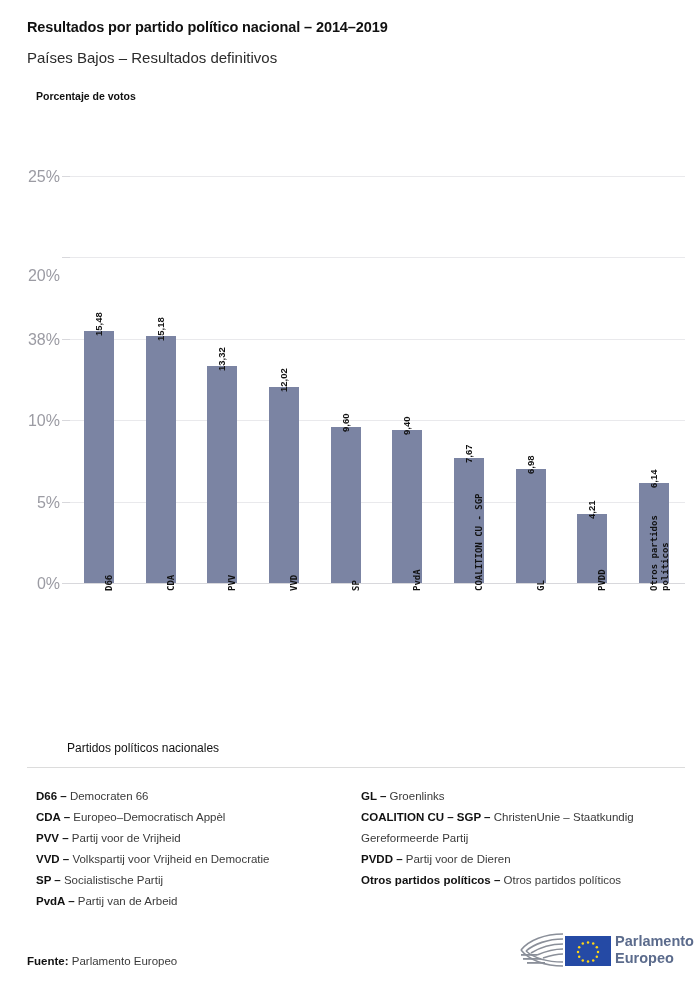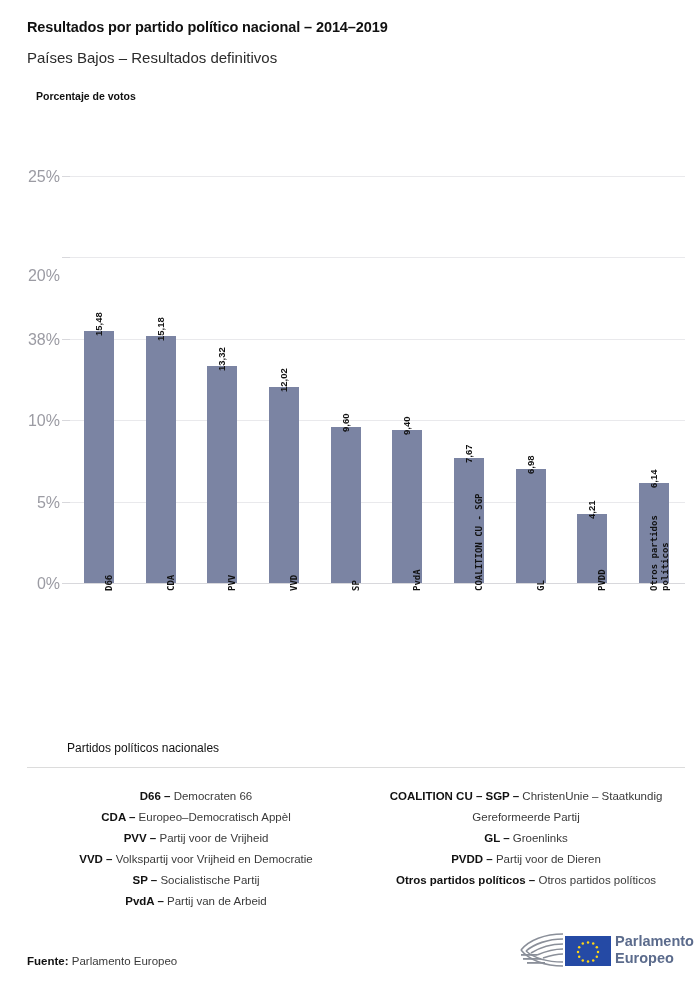--- a/index.html
+++ b/index.html
@@ -131,21 +131,20 @@
     top: 767px;
     width: 658px;
     height: 1px;
     background: #dcdcdc;
   }
   .legend-col {
     position: absolute;
     font-size: 11.5px;
     line-height: 21px;
     color: #3a3a3a;
-    text-align: center;
   }
   .legend-col.left  { left: 36px;  top: 786px; width: 320px; }
   .legend-col.right { left: 361px; top: 786px; width: 330px; }
   .legend-item { margin-bottom: 0px; }
   .legend-abbr { font-weight: bold; color: #111111; }
   .legend-name { color: #3a3a3a; }
 
   
   .source {
     position: absolute;
@@ -260,22 +259,22 @@
   <div class="legend-rule"></div>
   <div class="legend-col left" id="legend-left">
       <div class="legend-item"><span class="legend-abbr">D66 – </span><span class="legend-name">Democraten 66</span></div>
       <div class="legend-item"><span class="legend-abbr">CDA – </span><span class="legend-name">Europeo–Democratisch Appèl</span></div>
       <div class="legend-item"><span class="legend-abbr">PVV – </span><span class="legend-name">Partij voor de Vrijheid</span></div>
       <div class="legend-item"><span class="legend-abbr">VVD – </span><span class="legend-name">Volkspartij voor Vrijheid en Democratie</span></div>
       <div class="legend-item"><span class="legend-abbr">SP – </span><span class="legend-name">Socialistische Partij</span></div>
       <div class="legend-item"><span class="legend-abbr">PvdA – </span><span class="legend-name">Partij van de Arbeid</span></div>
     </div>
   <div class="legend-col right" id="legend-right">
+      <div class="legend-item"><span class="legend-abbr">GL – </span><span class="legend-name">Groenlinks</span></div>
       <div class="legend-item"><span class="legend-abbr">COALITION CU – SGP – </span><span class="legend-name">ChristenUnie – Staatkundig Gereformeerde Partij</span></div>
-      <div class="legend-item"><span class="legend-abbr">GL – </span><span class="legend-name">Groenlinks</span></div>
       <div class="legend-item"><span class="legend-abbr">PVDD – </span><span class="legend-name">Partij voor de Dieren</span></div>
       <div class="legend-item"><span class="legend-abbr">Otros partidos políticos – </span><span class="legend-name">Otros partidos políticos</span></div>
     </div>
 
   <div class="source">
     <b>Fuente:</b>
     <span>Parlamento Europeo</span>
   </div>
 
   <div class="logo">

